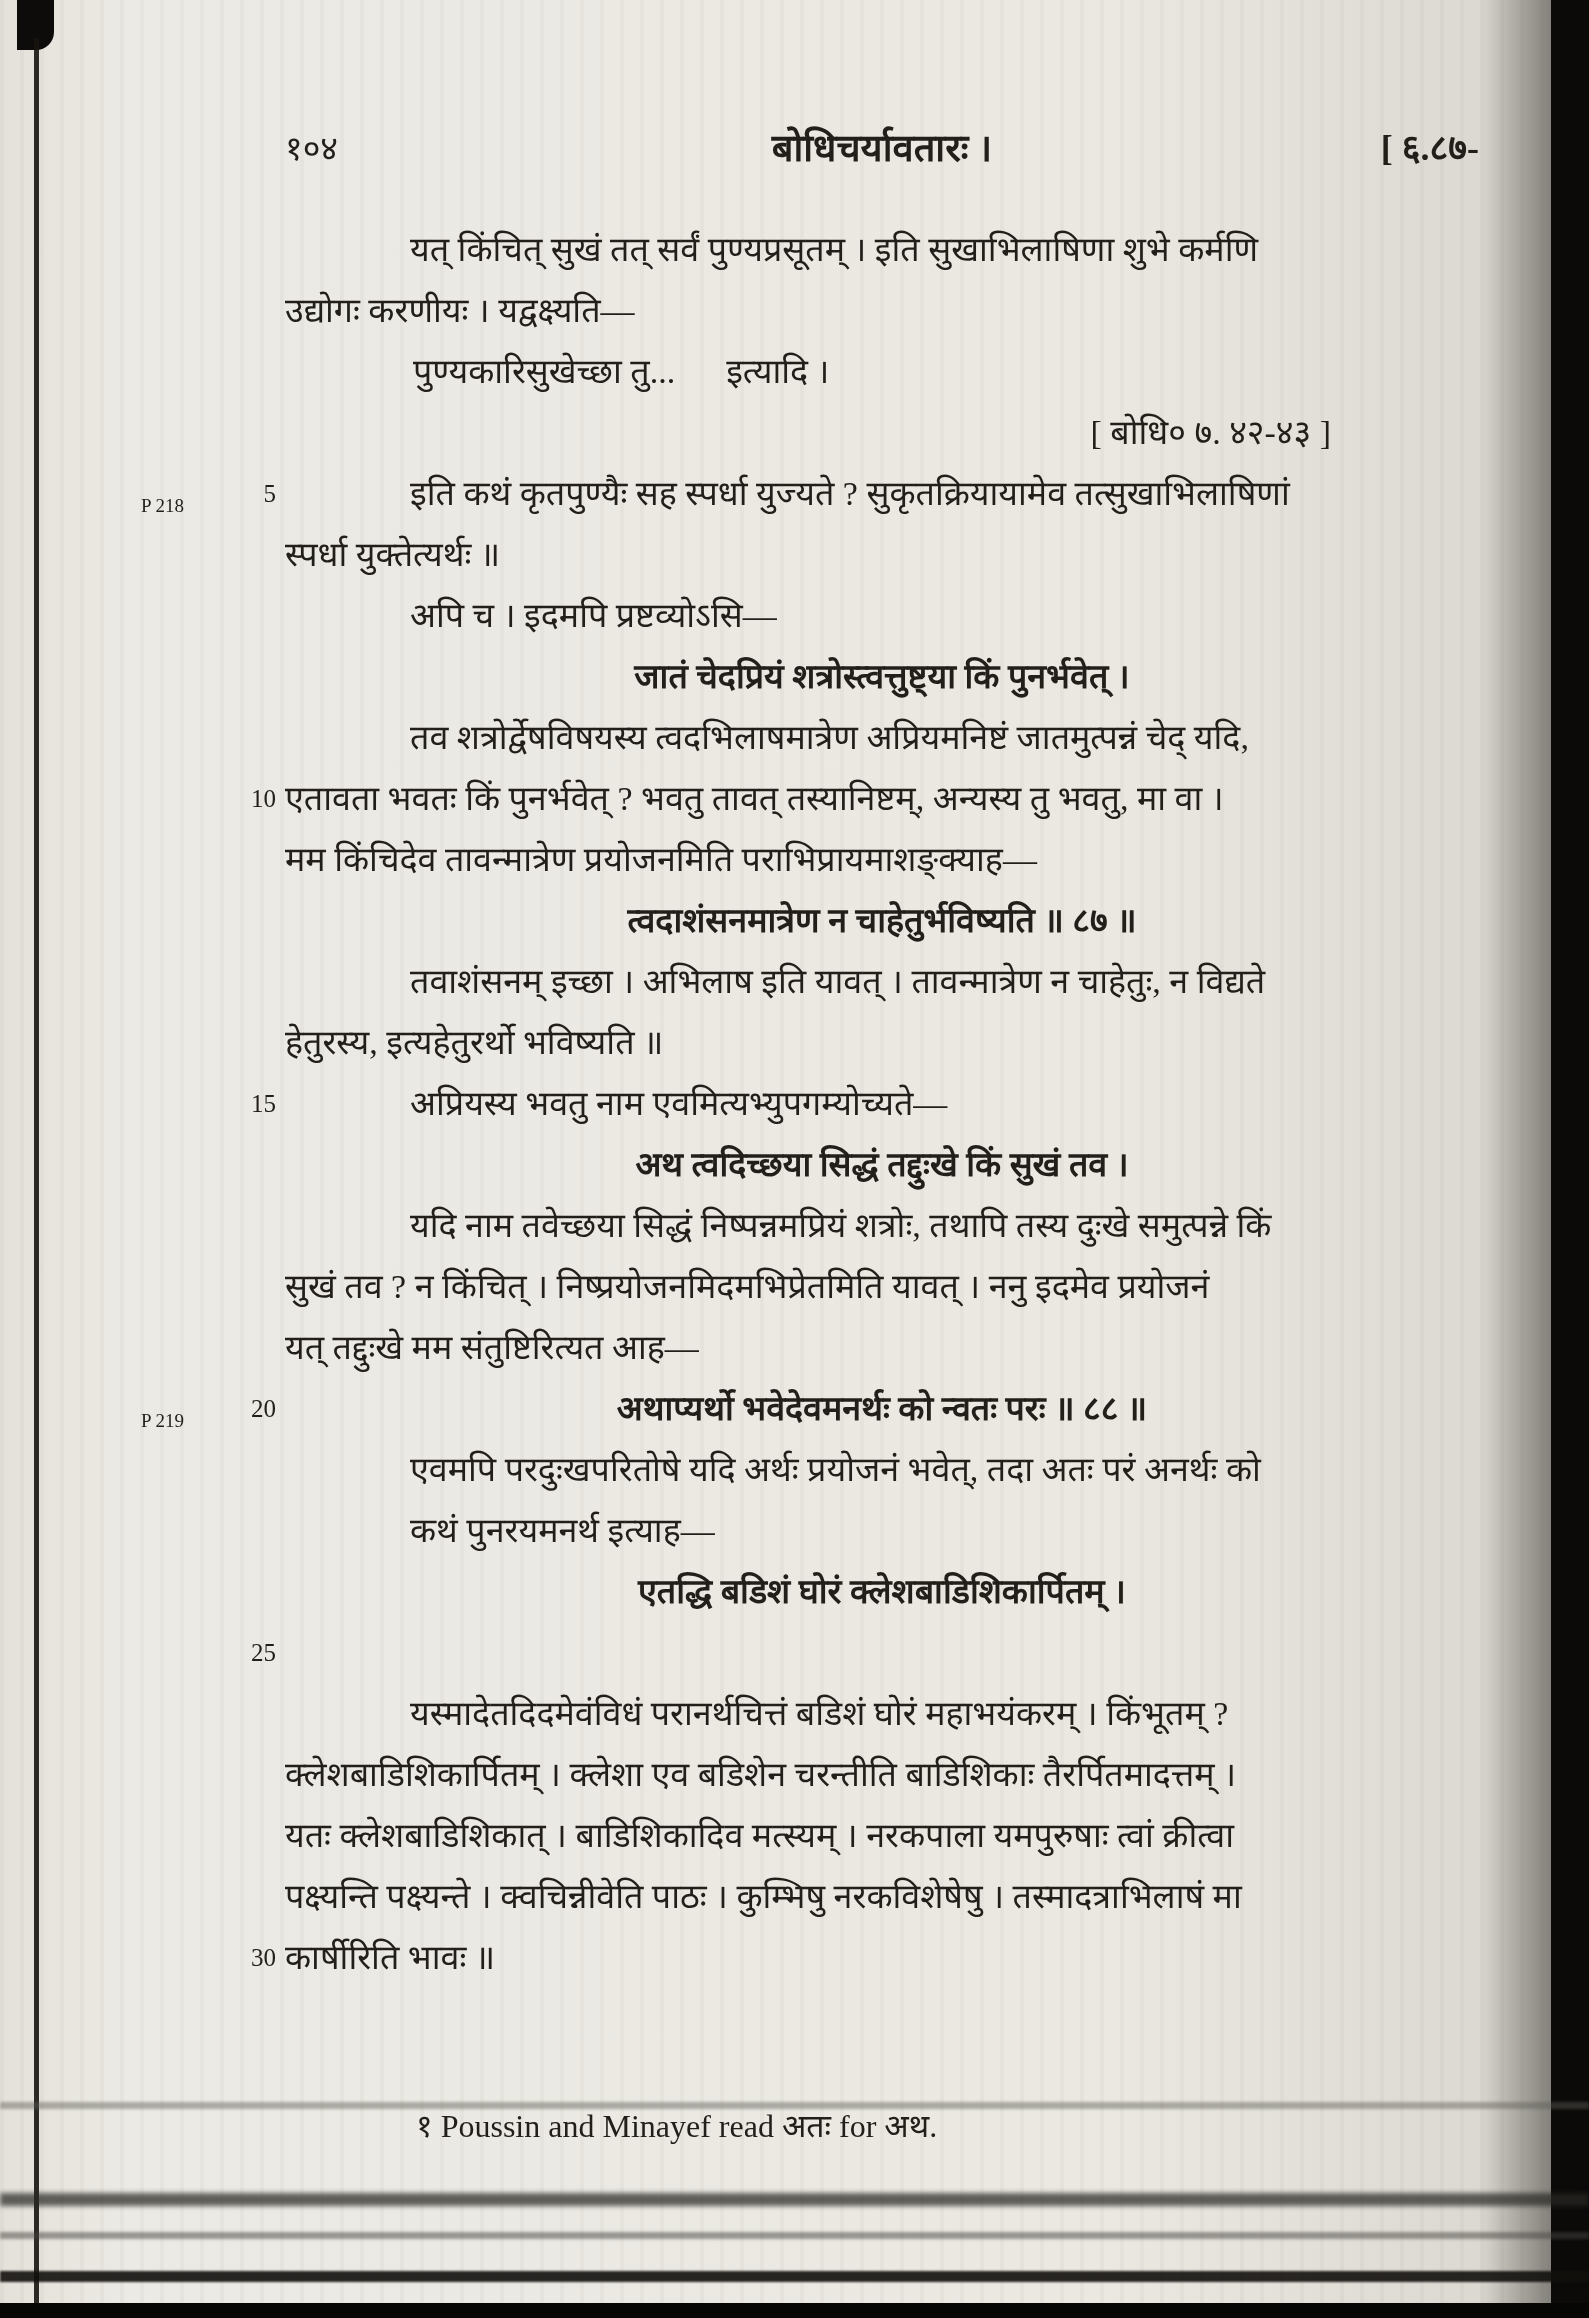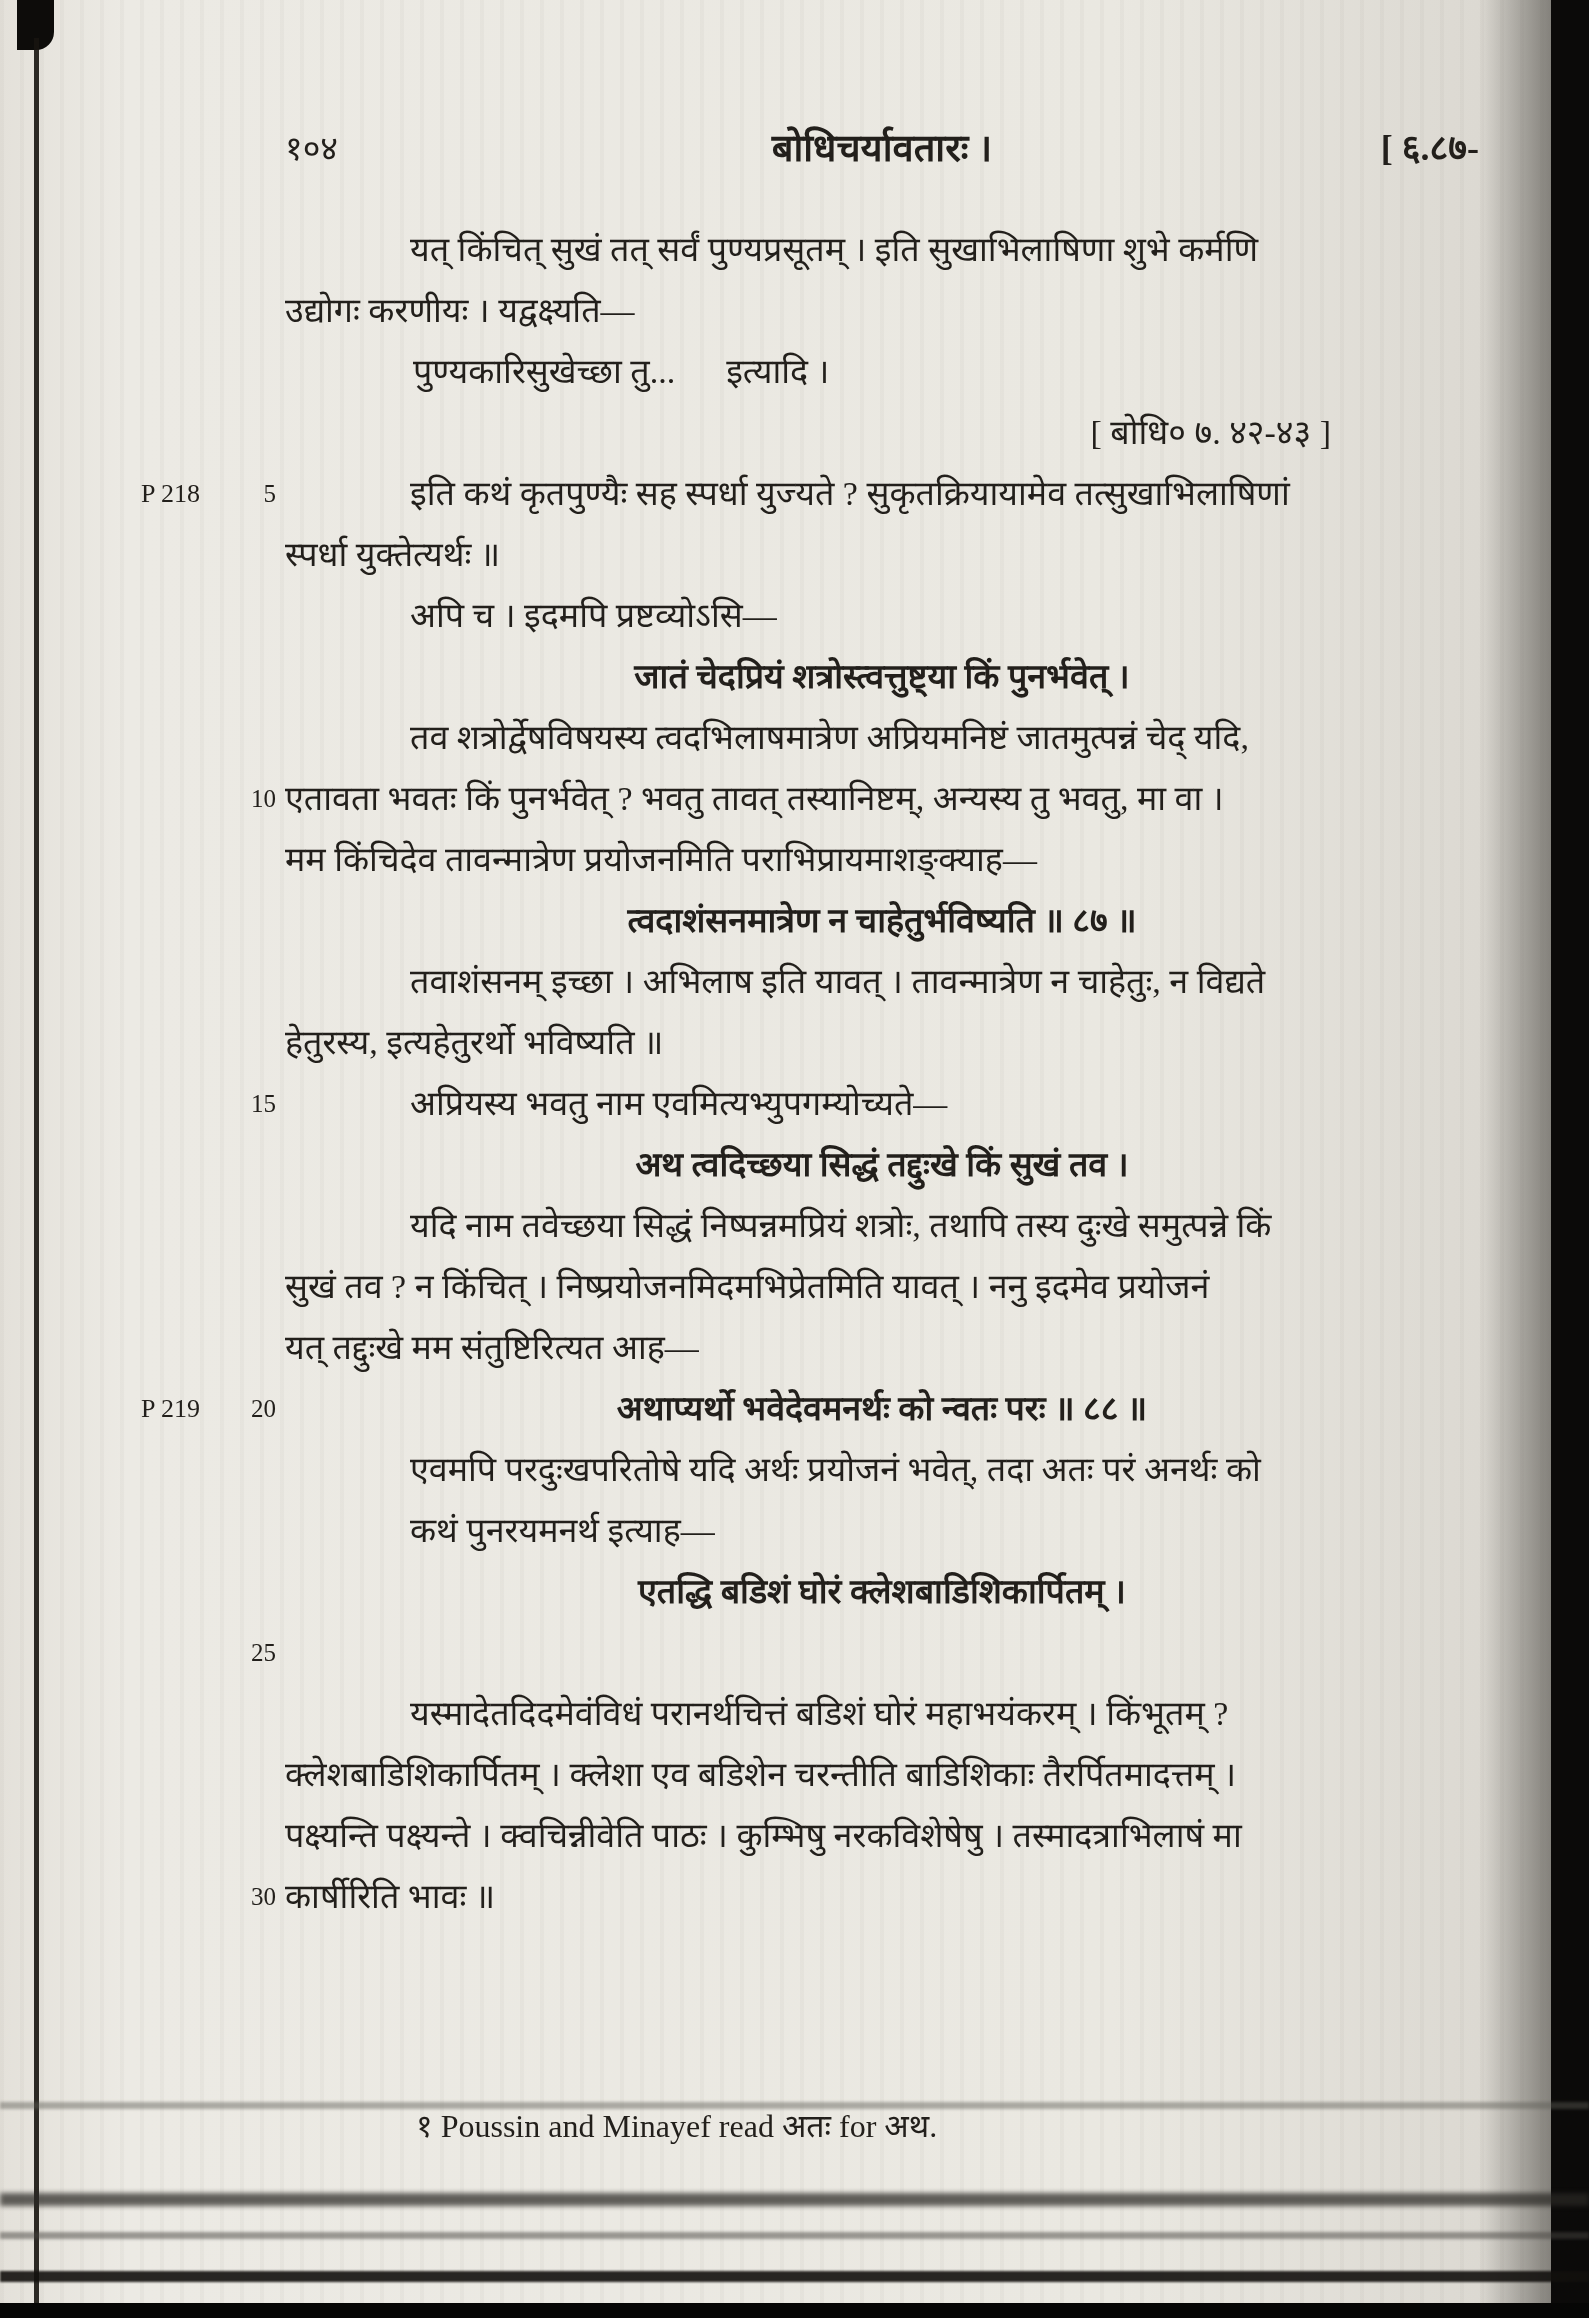--- a/index.html
+++ b/index.html
@@ -41,22 +41,22 @@
   .line { position:relative; height:61px; line-height:61px; font-size:34px; white-space:pre; }
   .line.indent { text-indent:125px; }
   .line.quote  { padding-left:128px; }
   .line.verse  { text-align:center; font-weight:bold; }
   .line.ref    { text-align:right; padding-right:148px; font-weight:normal; }
   .lineno {
     position:absolute; left:-9px; top:0; transform:translateX(-100%);
     font-size:25px; line-height:61px; font-weight:normal; white-space:nowrap; text-indent:0;
   }
   .margin-note {
-    position:absolute; left:-144px; top:0;
-    font-size:26px; line-height:61px; font-weight:normal; white-space:nowrap; text-indent:0;
+    position:absolute; left:-144px; top:12px;
+    font-size:19px; line-height:61px; font-weight:normal; white-space:nowrap; text-indent:0;
   }
 
   
   .footnote { position:absolute; top:2105px; left:285px; width:1194px; padding-left:131px; font-size:32px; line-height:42px; }
 </style>
 </head>
 <body>
 
 <div class="page">
 
@@ -86,20 +86,21 @@
       <div class="line indent"><span class="line-text">यदि नाम तवेच्छया सिद्धं निष्पन्नमप्रियं शत्रोः, तथापि तस्य दुःखे समुत्पन्ने किं</span></div>
       <div class="line prose"><span class="line-text">सुखं तव ? न किंचित् । निष्प्रयोजनमिदमभिप्रेतमिति यावत् । ननु इदमेव प्रयोजनं</span></div>
       <div class="line prose"><span class="line-text">यत् तद्दुःखे मम संतुष्टिरित्यत आह—</span></div>
       <div class="line verse"><span class="margin-note">P 219</span><span class="lineno">20</span><span class="line-text">अथाप्यर्थो भवेदेवमनर्थः को न्वतः परः ॥ ८८ ॥</span></div>
       <div class="line indent"><span class="line-text">एवमपि परदुःखपरितोषे यदि अर्थः प्रयोजनं भवेत्, तदा अतः परं अनर्थः को</span></div>
       <div class="line indent"><span class="line-text">कथं पुनरयमनर्थ इत्याह—</span></div>
       <div class="line verse"><span class="line-text">एतद्धि बडिशं घोरं क्लेशबाडिशिकार्पितम् ।</span></div>
       <div class="line verse"><span class="lineno">25</span></div>
       <div class="line indent"><span class="line-text">यस्मादेतदिदमेवंविधं परानर्थचित्तं बडिशं घोरं महाभयंकरम् । किंभूतम् ?</span></div>
       <div class="line prose"><span class="line-text">क्लेशबाडिशिकार्पितम् । क्लेशा एव बडिशेन चरन्तीति बाडिशिकाः तैरर्पितमादत्तम् ।</span></div>
+      <div class="line prose"><span class="line-text">यतः क्लेशबाडिशिकात् । बाडिशिकादिव मत्स्यम् । नरकपाला यमपुरुषाः त्वां क्रीत्वा</span></div>
       <div class="line prose"><span class="line-text">पक्ष्यन्ति पक्ष्यन्ते । क्वचिन्नीवेति पाठः । कुम्भिषु नरकविशेषेषु । तस्मादत्राभिलाषं मा</span></div>
       <div class="line prose"><span class="lineno">30</span><span class="line-text">कार्षीरिति भावः ॥</span></div>
     </div>
 
   <div class="footnote">१ Poussin and Minayef read अतः for अथ.</div>
 
   <div class="corner-mark"></div>
   <div class="edge-left-line"></div>
   <div class="edge-right-fade"></div>
   <div class="edge-right-band"></div>

